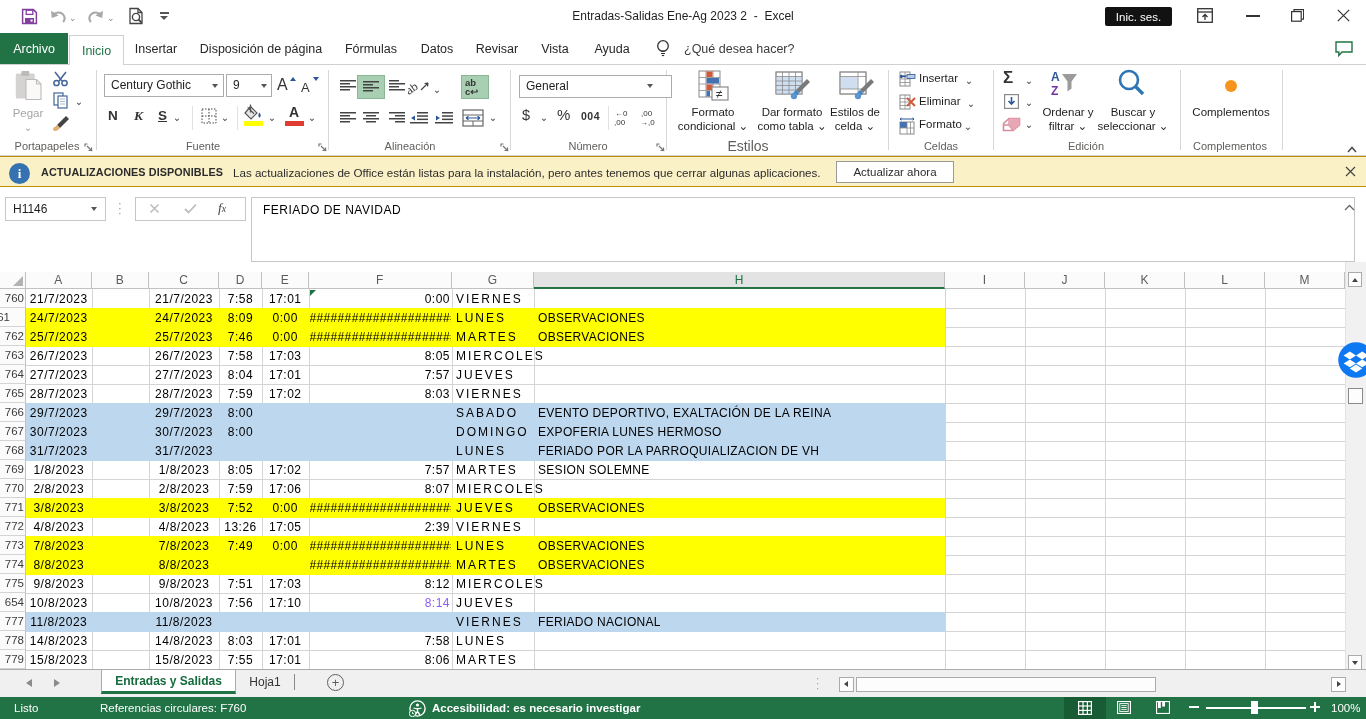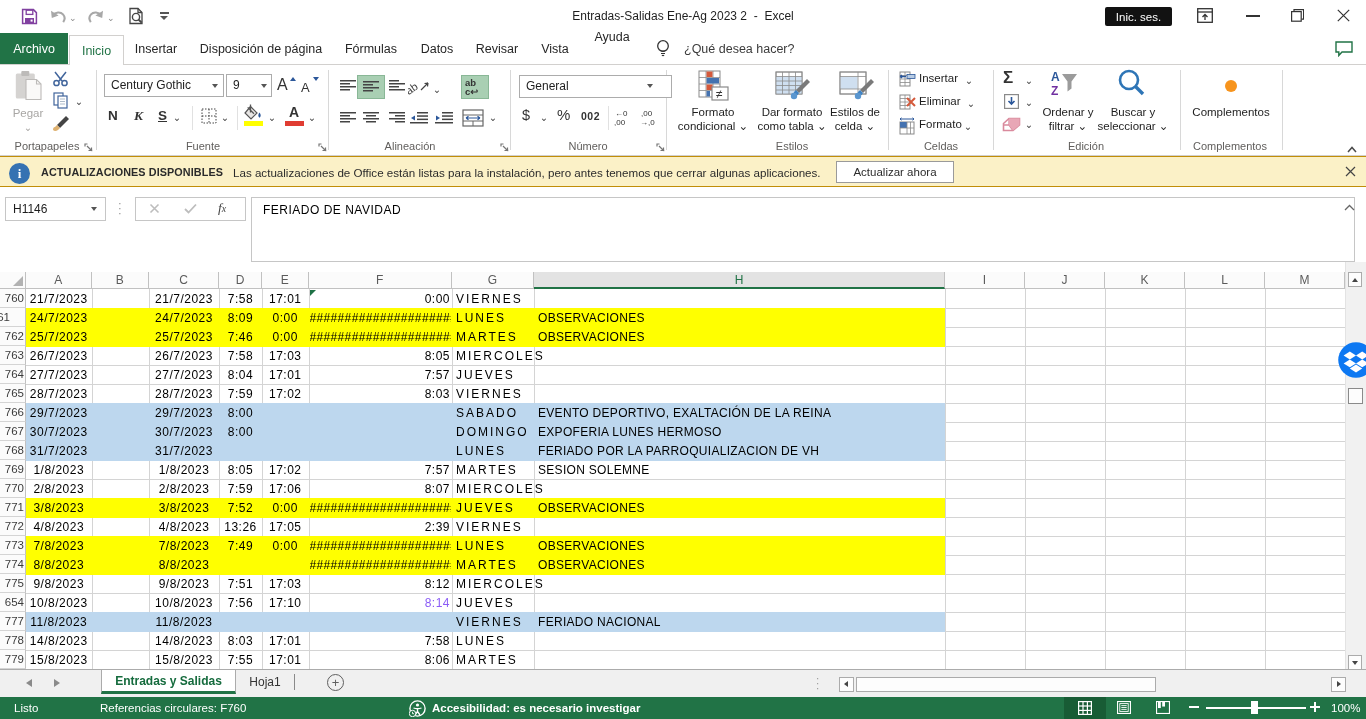--- a/index.html
+++ b/index.html
@@ -48,21 +48,21 @@
   </svg>
 <div class="a" style="left:0;top:64px;width:1366px;height:1px;background:#d2d0ce"></div>
 <div class="a ct" style="left:0;top:33px;width:68px;height:31px;background:#217346;color:#fff;font-size:12.5px">Archivo</div>
 <div class="a ct" style="left:69px;top:35px;width:55px;height:30px;background:#fff;border:1px solid #d2d0ce;border-bottom:none;color:#217346;font-size:12.5px">Inicio</div>
 <div class="a ct" style="left:156px;top:33px;width:200px;height:31px;margin-left:-100px;color:#262626;font-size:12.5px">Insertar</div>
 <div class="a ct" style="left:261px;top:33px;width:200px;height:31px;margin-left:-100px;color:#262626;font-size:12.5px">Disposición de página</div>
 <div class="a ct" style="left:371px;top:33px;width:200px;height:31px;margin-left:-100px;color:#262626;font-size:12.5px">Fórmulas</div>
 <div class="a ct" style="left:437px;top:33px;width:200px;height:31px;margin-left:-100px;color:#262626;font-size:12.5px">Datos</div>
 <div class="a ct" style="left:497px;top:33px;width:200px;height:31px;margin-left:-100px;color:#262626;font-size:12.5px">Revisar</div>
 <div class="a ct" style="left:555px;top:33px;width:200px;height:31px;margin-left:-100px;color:#262626;font-size:12.5px">Vista</div>
-<div class="a ct" style="left:612px;top:21px;width:200px;height:31px;margin-left:-100px;color:#262626;font-size:12.5px">Ayuda</div>
+<div class="a ct" style="left:612px;top:33px;width:200px;height:31px;margin-left:-100px;color:#262626;font-size:12.5px">Ayuda</div>
 <svg class="a" style="left:656px;top:39px" width="14" height="20" viewBox="0 0 14 20">
     <circle cx="7" cy="7" r="5.3" fill="none" stroke="#333" stroke-width="1.3"></circle>
     <path d="M5 12 h4 M5 14.5 h4" stroke="#333" stroke-width="1.2"></path>
     <path d="M5.8 16.5 h2.4" stroke="#333" stroke-width="1.2"></path>
   </svg>
 <div class="a" style="left:684px;top:33px;width:200px;height:31px;color:#3b3b3b;font-size:12.5px;display:flex;align-items:center">¿Qué desea hacer?</div>
 <svg class="a" style="left:1335px;top:41px" width="18" height="16" viewBox="0 0 18 16">
     <path d="M1 1 h16 v10 h-10 l-3.2 3.5 v-3.5 h-2.8 z" fill="none" stroke="#217346" stroke-width="1.4"></path>
   </svg>
 <div class="a" style="left:0;top:155px;width:1366px;height:1px;background:#d2d0ce"></div>
@@ -71,21 +71,21 @@
 <div class="a" style="left:510px;top:70px;width:1px;height:80px;background:#d8d8d8"></div>
 <div class="a" style="left:666px;top:70px;width:1px;height:80px;background:#d8d8d8"></div>
 <div class="a" style="left:888px;top:70px;width:1px;height:80px;background:#d8d8d8"></div>
 <div class="a" style="left:993px;top:70px;width:1px;height:80px;background:#d8d8d8"></div>
 <div class="a" style="left:1180px;top:70px;width:1px;height:80px;background:#d8d8d8"></div>
 <div class="a" style="left:1282px;top:70px;width:1px;height:80px;background:#d8d8d8"></div>
 <div class="a ct" style="left:47px;top:139px;width:160px;height:13px;margin-left:-80px;color:#605e5c;font-size:11px">Portapapeles</div>
 <div class="a ct" style="left:203px;top:139px;width:160px;height:13px;margin-left:-80px;color:#605e5c;font-size:11px">Fuente</div>
 <div class="a ct" style="left:410px;top:139px;width:160px;height:13px;margin-left:-80px;color:#605e5c;font-size:11px">Alineación</div>
 <div class="a ct" style="left:588px;top:139px;width:160px;height:13px;margin-left:-80px;color:#605e5c;font-size:11px">Número</div>
-<div class="a ct" style="left:792px;top:139px;width:160px;height:13px;margin-left:-80px;color:#605e5c;font-size:11px">Estilos</div>
+<div class="a ct" style="left:748px;top:139px;width:160px;height:13px;margin-left:-80px;color:#605e5c;font-size:14px">Estilos</div>
 <div class="a ct" style="left:941px;top:139px;width:160px;height:13px;margin-left:-80px;color:#605e5c;font-size:11px">Celdas</div>
 <div class="a ct" style="left:1086px;top:139px;width:160px;height:13px;margin-left:-80px;color:#605e5c;font-size:11px">Edición</div>
 <div class="a ct" style="left:1230px;top:139px;width:160px;height:13px;margin-left:-80px;color:#605e5c;font-size:11px">Complementos</div>
 <svg class="a" style="left:84px;top:143px" width="9" height="9" viewBox="0 0 9 9">
     <path d="M1 3.5 V1 h2.5 M3 3 l4.5 4.5 M7.5 4.5 l0 3 l-3 0" fill="none" stroke="#767676" stroke-width="1.2"></path>
     <path d="M8.3 8.3 L4.8 7.8 L7.8 4.8 Z" fill="#767676"></path>
   </svg>
 <svg class="a" style="left:318px;top:143px" width="9" height="9" viewBox="0 0 9 9">
     <path d="M1 3.5 V1 h2.5 M3 3 l4.5 4.5 M7.5 4.5 l0 3 l-3 0" fill="none" stroke="#767676" stroke-width="1.2"></path>
     <path d="M8.3 8.3 L4.8 7.8 L7.8 4.8 Z" fill="#767676"></path>
@@ -223,21 +223,21 @@
     <line x1="11" y1="12" x2="11" y2="17" stroke="#666" stroke-width="1"></line>
     <rect x="2" y="7" width="18" height="4" fill="#fff"></rect>
     <path d="M4 9 h14 M4 9 l2.5 -1.8 M4 9 l2.5 1.8 M18 9 l-2.5 -1.8 M18 9 l-2.5 1.8" stroke="#2b579a" stroke-width="1.2" fill="none"></path>
   </svg>
 <div class="a" style="left:488px;top:112px;width:10px;height:8px;color:#444;font-size:10px;text-align:center">⌄</div>
 <div class="a" style="left:519px;top:75px;width:153px;height:23px;background:#fff;border:1px solid #acacac;font-size:12px;color:#1e1e1e;line-height:21px;padding-left:6px">General</div>
 <div class="a" style="left:647px;top:84px;width:0;height:0;border-left:3.5px solid transparent;border-right:3.5px solid transparent;border-top:4.5px solid #555"></div>
 <div class="a" style="left:522px;top:107px;width:16px;height:20px;font-size:14.5px;color:#333">$</div>
 <div class="a" style="left:539px;top:112px;width:10px;height:8px;color:#444;font-size:10px;text-align:center">⌄</div>
 <div class="a" style="left:557px;top:106px;width:18px;height:20px;font-size:15px;color:#333">%</div>
-<div class="a" style="left:581px;top:110px;width:26px;height:14px;font-size:10.5px;font-weight:bold;color:#333;letter-spacing:0.5px">002</div>
+<div class="a" style="left:581px;top:110px;width:26px;height:14px;font-size:10.5px;font-weight:bold;color:#333;letter-spacing:0.5px">004</div>
 <div class="a" style="left:608px;top:106px;width:1px;height:24px;background:#e1e1e1"></div>
 <svg class="a" style="left:613px;top:107px" width="20" height="20" viewBox="0 0 20 20">
     <text x="2" y="9" font-size="8" fill="#333">←0</text>
     <text x="1" y="18" font-size="8" fill="#333">,00</text>
   </svg>
 <svg class="a" style="left:639px;top:107px" width="20" height="20" viewBox="0 0 20 20">
     <text x="2" y="9" font-size="8" fill="#333">,00</text>
     <text x="1" y="18" font-size="8" fill="#333">→,0</text>
   </svg>
 <svg class="a" style="left:698px;top:70px" width="34" height="32" viewBox="0 0 34 32">

